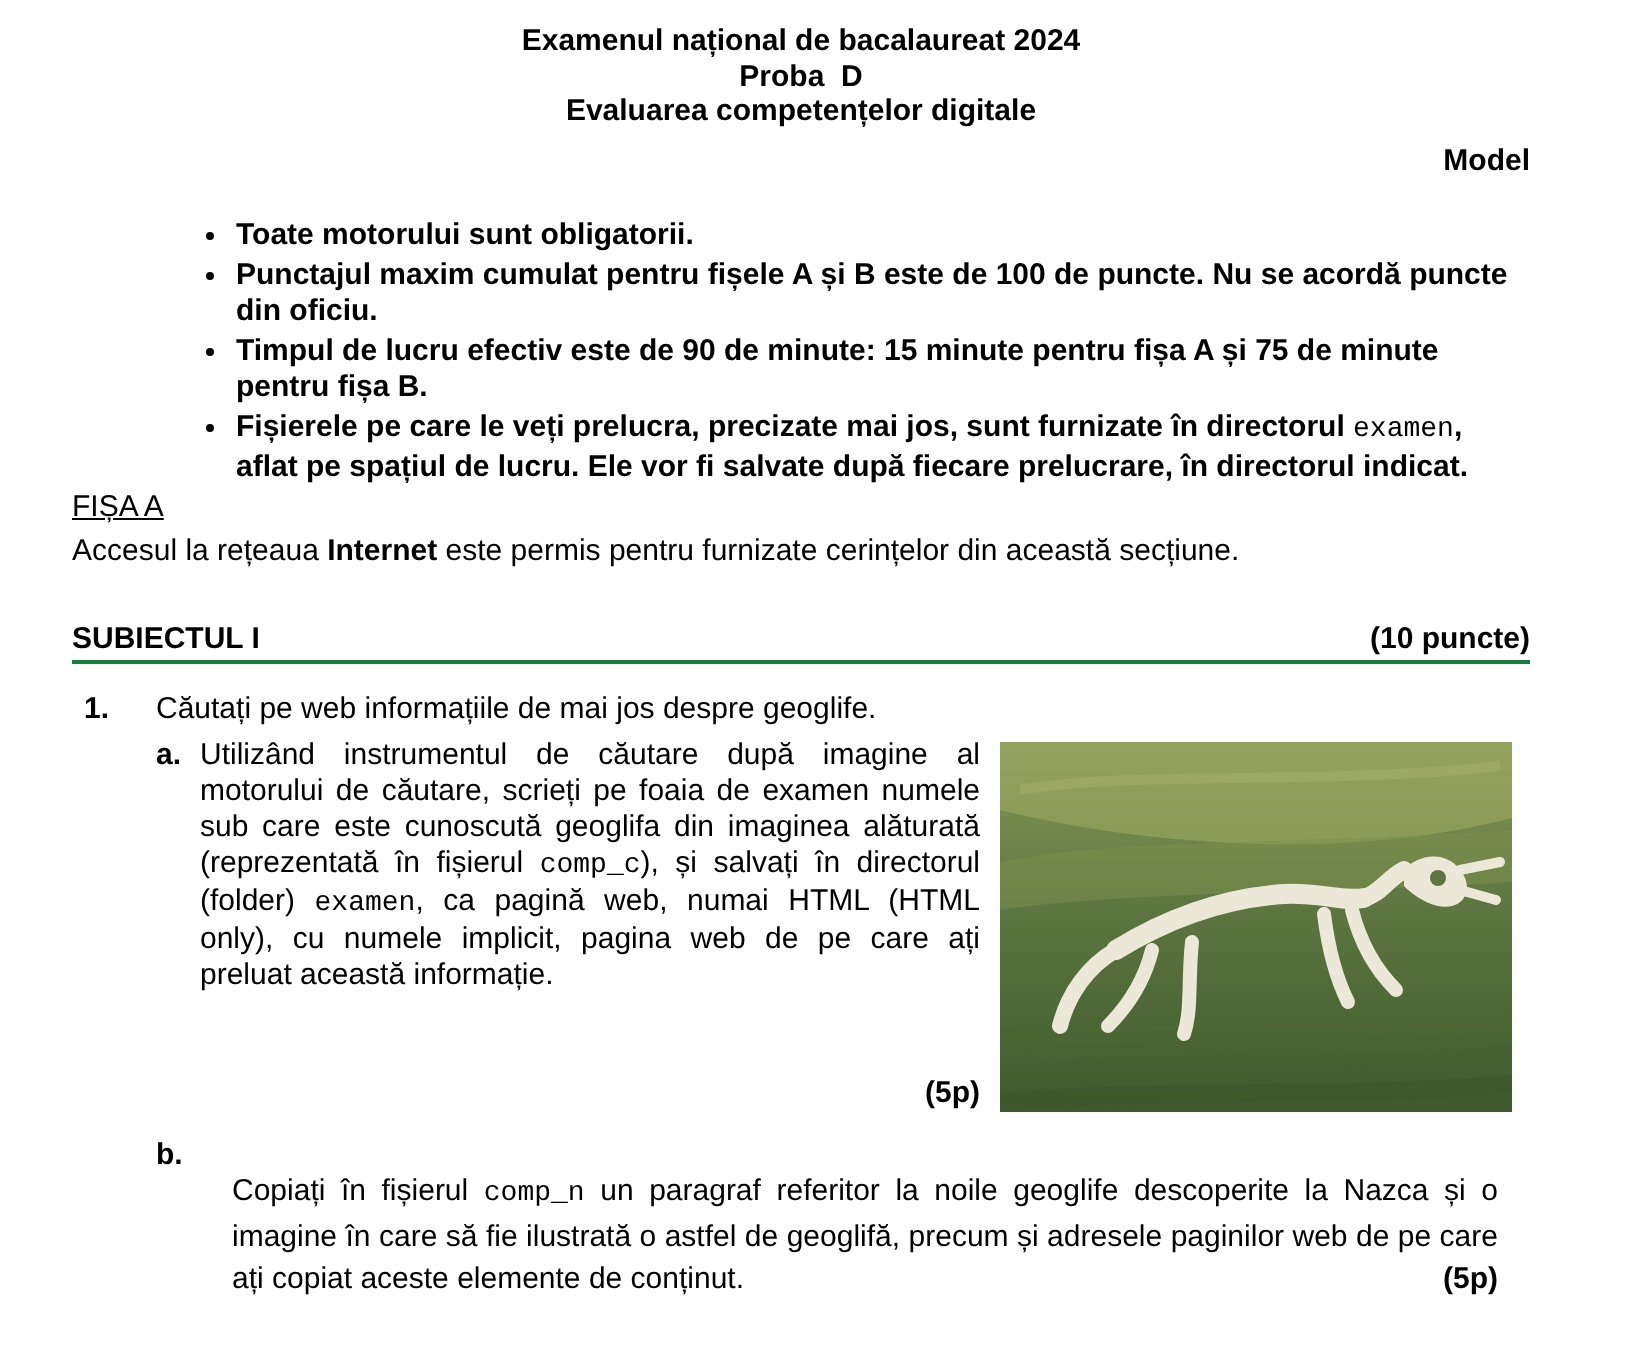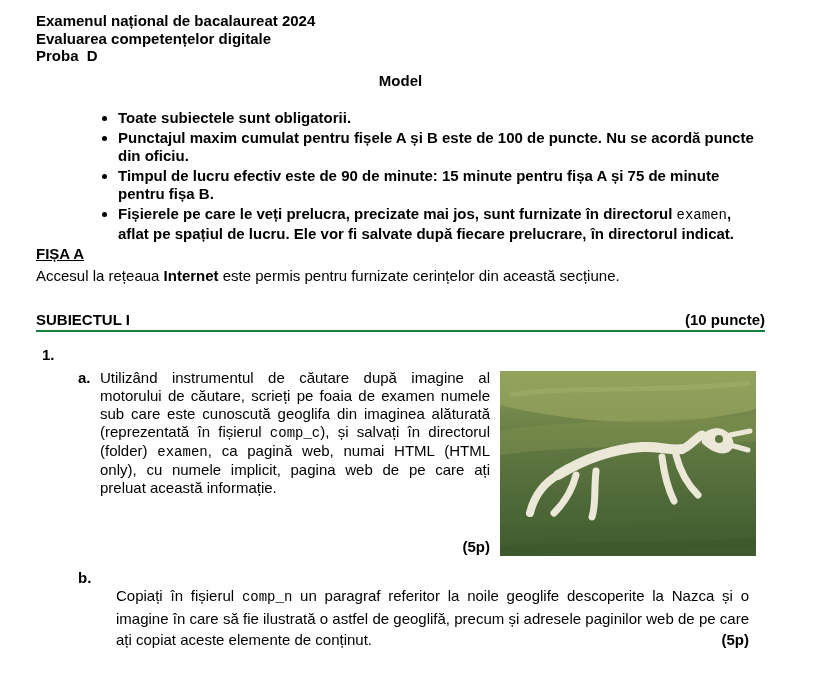--- a/index.html
+++ b/index.html
@@ -8,36 +8,36 @@
     width: 819px;
     height: 676px;
     background: #ffffff;
     color: #000000;
     font-family: "Liberation Sans", sans-serif;
     font-size: 15px;
     overflow: hidden;
   }
   .page { padding: 12px 54px 0 36px; width: 819px; height: 676px; }
 
-  .title-block { font-weight: bold; }
+  .title-block { text-align: center; font-weight: bold; }
   .title-line { line-height: 17.5px; white-space: pre-wrap; }
 
-  .model { text-align: center; font-weight: bold; margin-top: 7px; line-height: 17px; }
+  .model { text-align: right; font-weight: bold; margin-top: 7px; line-height: 17px; }
   .audience { font-weight: bold; line-height: 17px; }
 
   ul.rules { margin: 20px 0 0 0; padding-left: 82px; font-weight: bold; }
   ul.rules li { margin-bottom: 3px; line-height: 17.5px; }
 
   .mono {
     font-family: "Liberation Mono", "DejaVu Sans Mono", monospace;
     font-weight: normal;
     font-size: 14px;
   }
 
-  .fisa-heading { font-weight: bold; text-decoration: underline; line-height: 18px; }
+  .fisa-heading { font-weight: normal; text-decoration: underline; line-height: 18px; }
   .fisa-text { margin: 3px 0 0 0; line-height: 19px; }
   .fisa-text .bold { font-weight: bold; }
 
   .subject-row {
     display: flex; justify-content: space-between;
     font-weight: bold;
     border-bottom: 2px solid #15803d;
     margin-top: 26px; padding-bottom: 2px;
   }
 
@@ -67,29 +67,29 @@
   }
   .points-abs { position: absolute; right: 0; bottom: 0; font-weight: bold; }
 </style>
 </head>
 <body>
 
 <div class="page">
 
   <div class="title-block">
     <div class="title-line">Examenul național de bacalaureat 2024</div>
+    <div class="title-line">Proba  D</div>
     <div class="title-line">Evaluarea competențelor digitale</div>
-    <div class="title-line">Proba  D</div>
   </div>
 
   <div class="model">Model</div>
 
   <ul class="rules">
     <li>
-      <span>Toate subiectele sunt obligatorii.</span>
+      <span>Toate motorului sunt obligatorii.</span>
     </li>
     <li>
       <span>Punctajul maxim cumulat pentru fișele A și B este de 100 de puncte. Nu se acordă puncte din oficiu.</span>
     </li>
     <li>
       <span>Timpul de lucru efectiv este de 90 de minute: 15 minute pentru fișa A și 75 de minute pentru fișa B.</span>
     </li>
     <li>
       <span>Fișierele pe care le veți prelucra, precizate mai jos, sunt furnizate în directorul </span><span class="mono">examen</span><span>, aflat pe spațiul de lucru. Ele vor fi salvate după fiecare prelucrare, în directorul indicat.</span>
     </li>
@@ -100,20 +100,21 @@
     <span>Accesul la rețeaua </span><span class="bold">Internet</span><span> este permis pentru furnizate cerințelor din această secțiune.</span>
   </p>
 
   <div class="subject-row">
     <span>SUBIECTUL I</span>
     <span>(10 puncte)</span>
   </div>
 
   <div class="task1">
     <span class="num">1.</span>
+    <span>Căutați pe web informațiile de mai jos despre geoglife.</span>
   </div>
 
   <div class="task-a">
     <span class="marker">a.</span>
     <p class="text">
       <span>Utilizând instrumentul de căutare după imagine al motorului de căutare, scrieți pe foaia de examen numele sub care este cunoscută geoglifa din imaginea alăturată (reprezentată în fișierul </span><span class="mono">comp_c</span><span>), și salvați în directorul (folder) </span><span class="mono">examen</span><span>, ca pagină web, numai HTML (HTML only), cu numele implicit, pagina web de pe care ați preluat această informație.</span>
       <span class="points-abs">(5p)</span>
     </p>
     <div class="photo">
       <svg width="256" height="185" viewBox="0 0 256 185" xmlns="http://www.w3.org/2000/svg">

